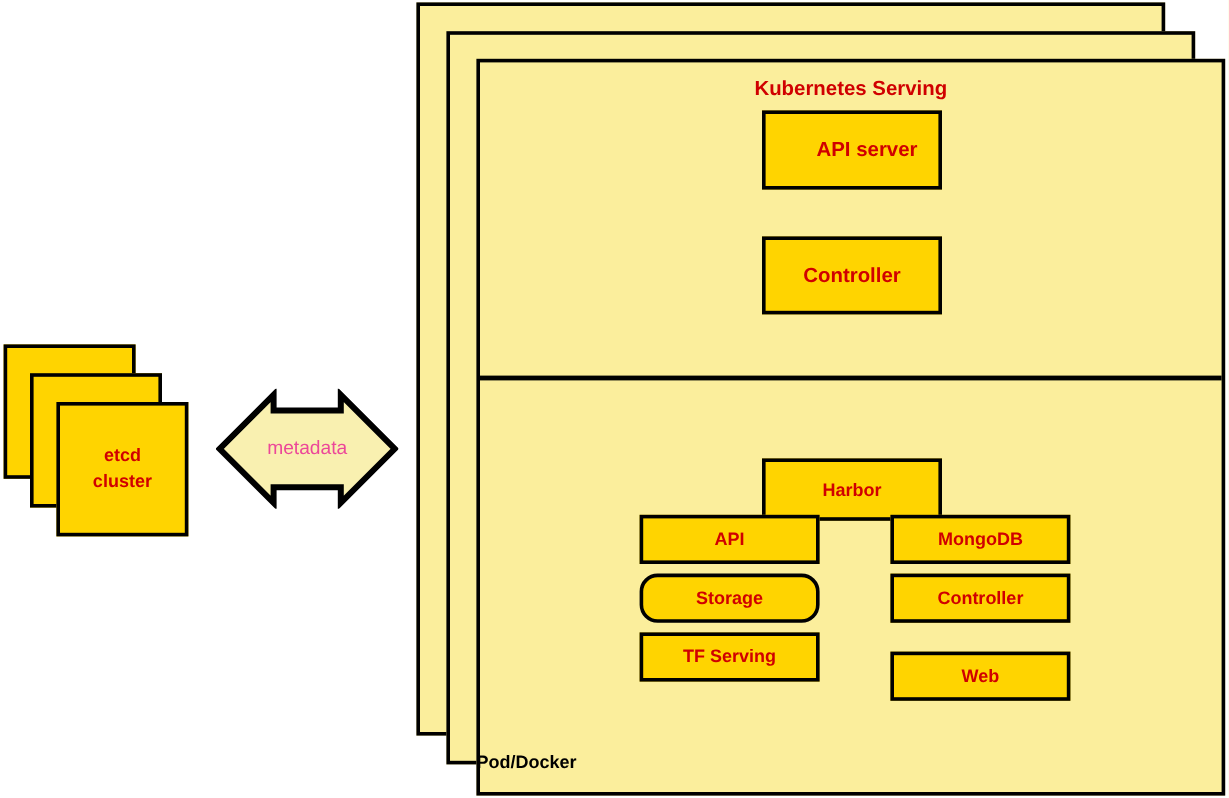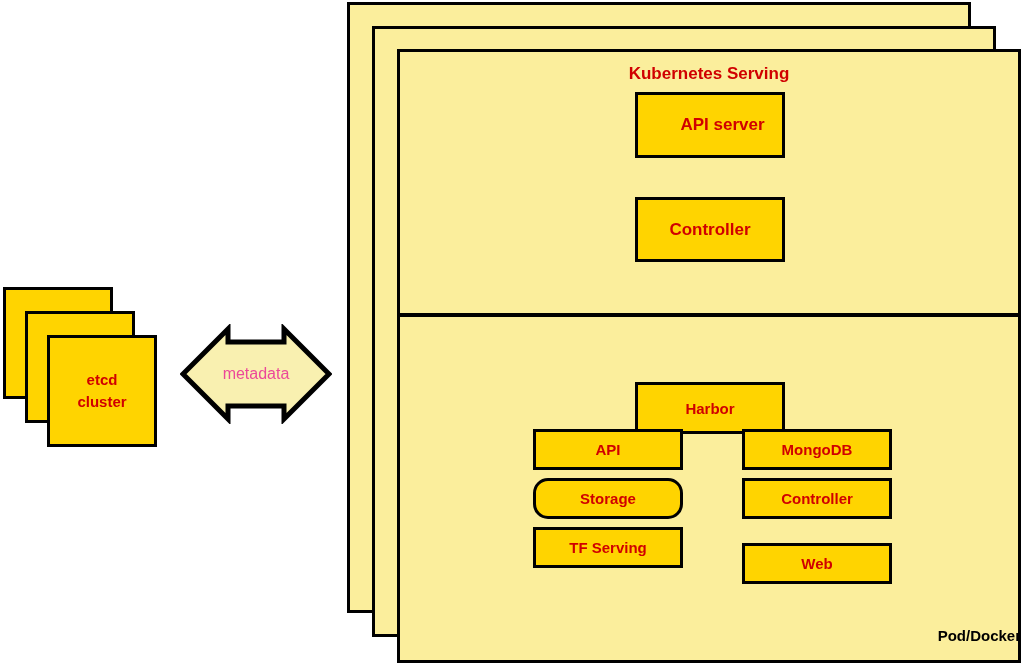--- a/index.html
+++ b/index.html
@@ -46,21 +46,21 @@
   .small-box { width: 150px; height: 41px; font-size: 15px; }
   #box-api        { left: 533px; top: 429px; text-align: right; }
   #box-storage    { left: 533px; top: 478px; border-radius: 15px; }
   #box-tfserving  { left: 533px; top: 527px; text-align: right; }
   #box-mongodb    { left: 742px; top: 429px; }
   #box-tensorflow { left: 742px; top: 478px; }
   #box-web        { left: 742px; top: 527px; margin-top: 16px; }
   .pod-label {
     position: absolute;
     left: 397px; top: 627px; width: 624px;
-    text-align: right;
+    text-align: left;
     font-size: 15px; font-weight: bold;
     color: #000;
   }
   .etcd-square {
     position: absolute;
     width: 110px; height: 112px;
     background: #FFD400;
     border: 3px solid #000;
     box-sizing: border-box;
   }

